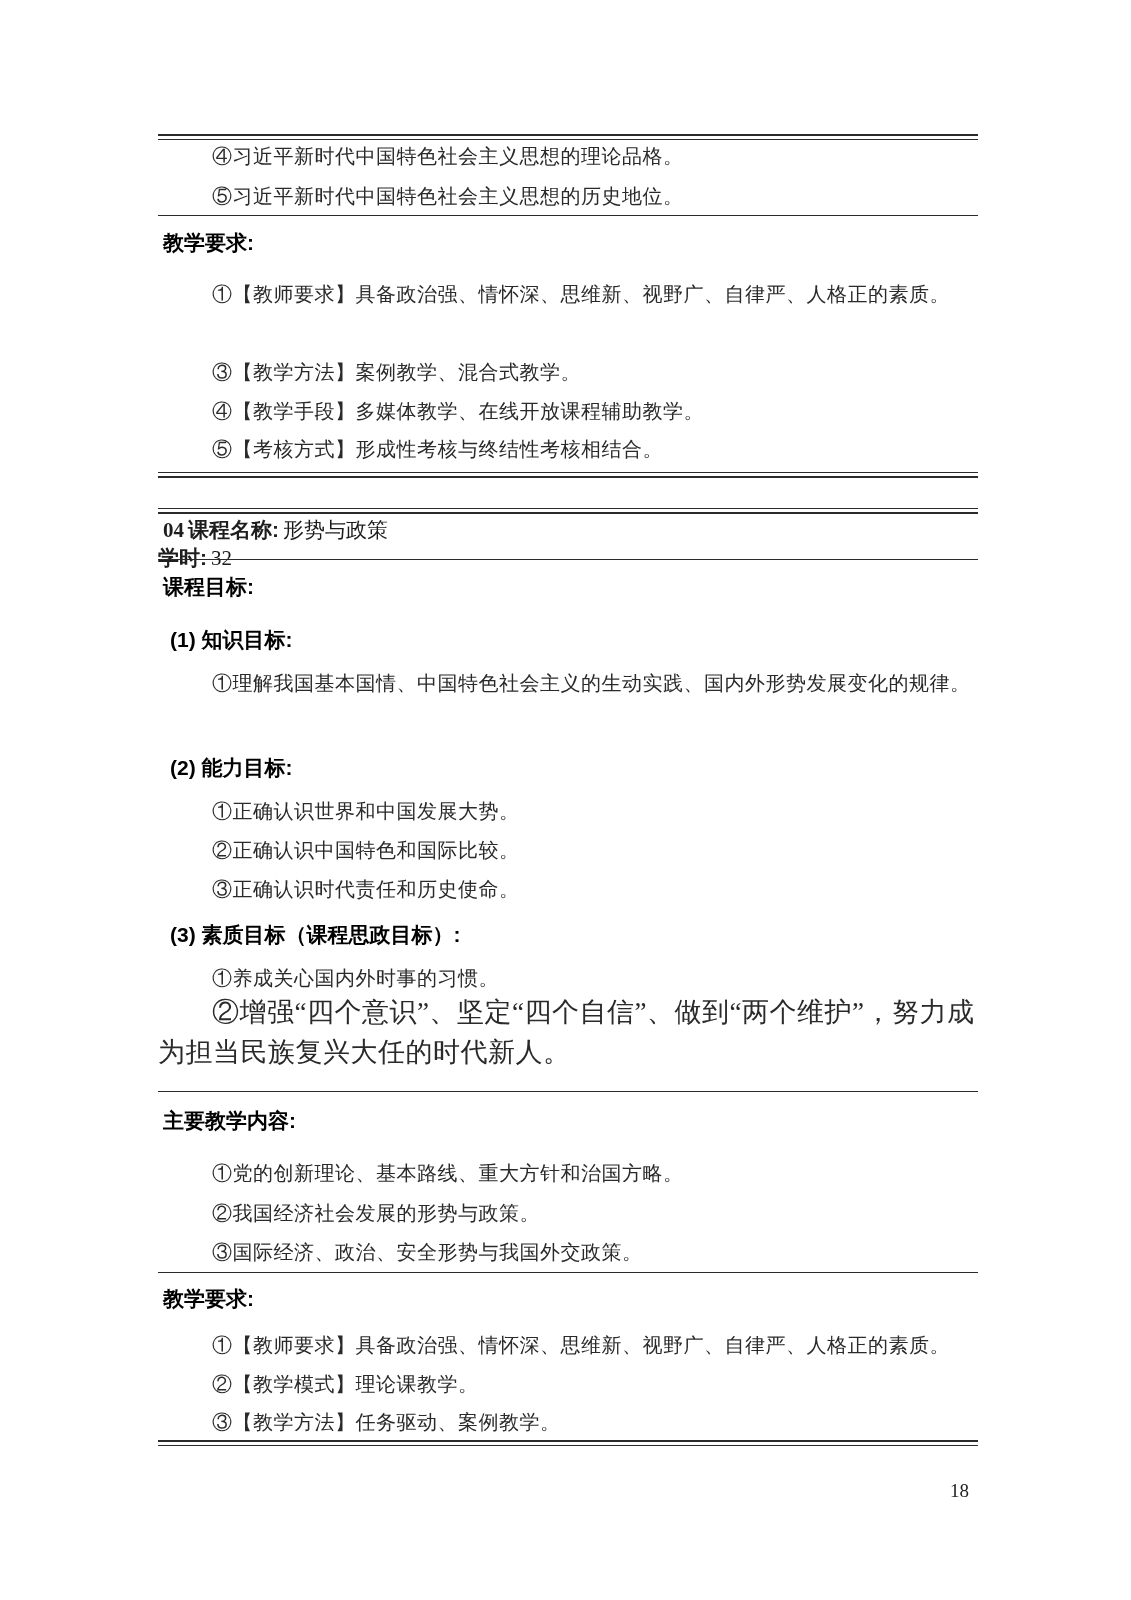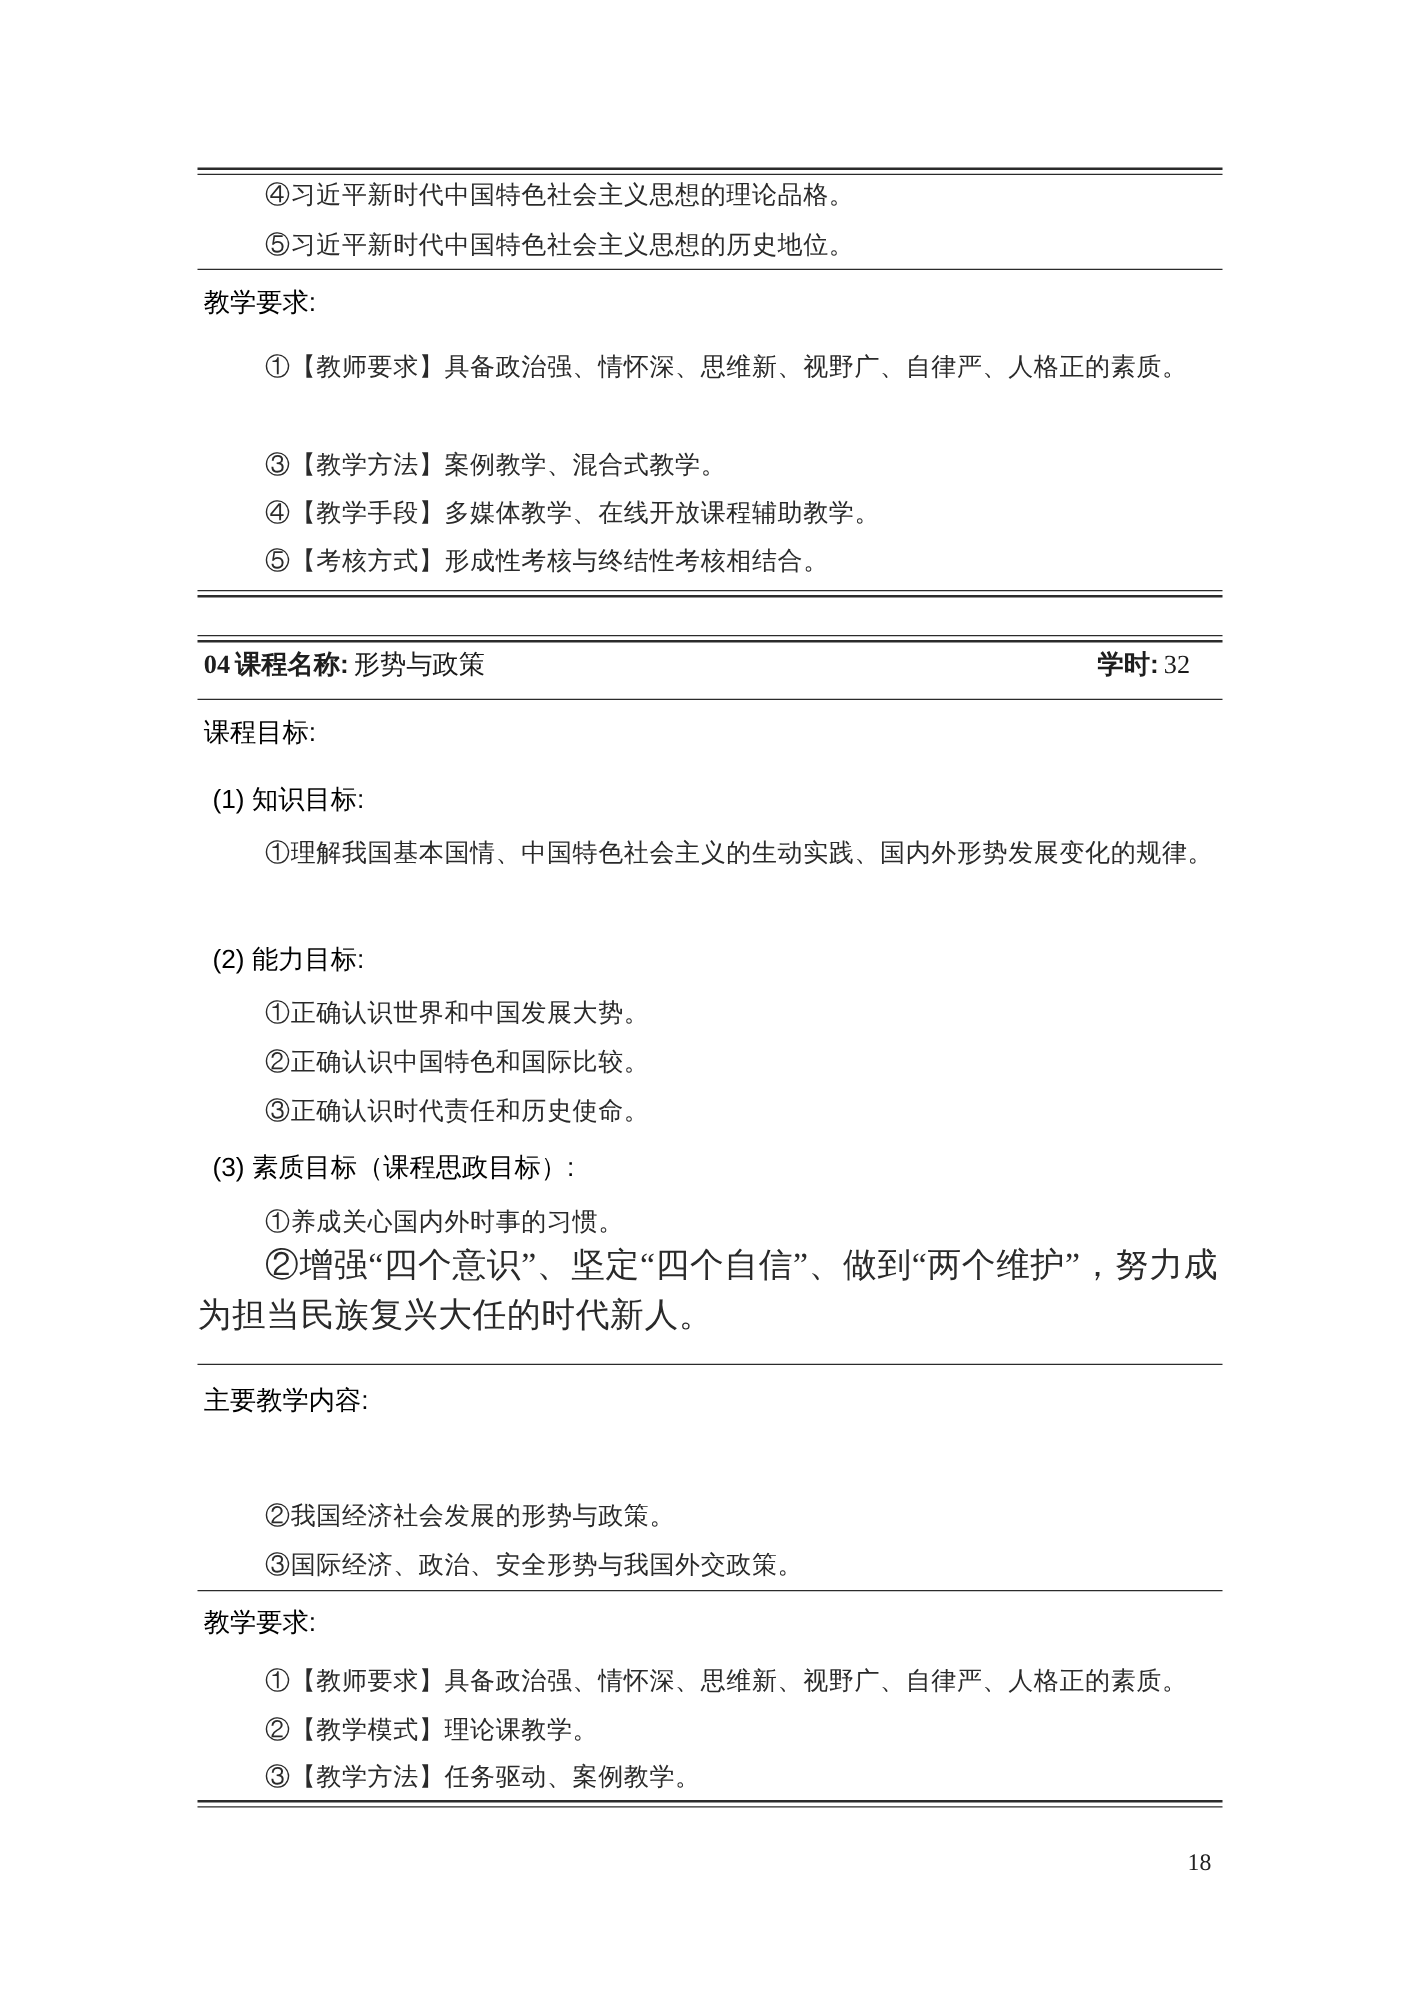--- a/index.html
+++ b/index.html
@@ -28,21 +28,21 @@
     font-size: 20px;
     line-height: 26px;
     letter-spacing: 0.5px;
     color: #2a2a2a;
     white-space: nowrap;
   }
   .heading {
     position: absolute;
     left: 163px;
     font-family: "Liberation Sans", "DejaVu Sans", sans-serif;
-    font-weight: 400;
+    font-weight: 700;
     font-size: 21px;
     line-height: 26px;
     color: #000;
     white-space: nowrap;
   }
   .sub-heading { left: 170px; }
   .wrap-para {
     position: absolute;
     left: 158px;
     width: 820px;
@@ -53,23 +53,23 @@
     color: #2a2a2a;
   }
   .course-header {
     position: absolute;
     left: 158px;
     width: 820px;
     top: 516px;
     height: 30px;
     display: flex;
     justify-content: space-between;
-    align-items: center;
     padding: 0;
     box-sizing: border-box;
+    flex-direction: column;
   }
   .course-header .left-part { padding-left: 5px; white-space: nowrap; }
   .course-header .right-part { padding-right: 26px; white-space: nowrap; }
   .hdr-num {
     font-family: "Liberation Serif", "DejaVu Serif", serif;
     font-weight: 700; font-size: 21px;
   }
   .hdr-label {
     font-family: "Liberation Sans", "DejaVu Sans", sans-serif;
     font-weight: 700; font-size: 21px;
@@ -137,20 +137,21 @@
   <div class="body-line" style="top:837px">②正确认识中国特色和国际比较。</div>
   <div class="body-line" style="top:876px">③正确认识时代责任和历史使命。</div>
 
   <div class="heading sub-heading" style="top:922px">(3) 素质目标（课程思政目标）:</div>
   <div class="body-line" style="top:965px">①养成关心国内外时事的习惯。</div>
   <div class="wrap-para" style="top:992px">②增强“四个意识”、坚定“四个自信”、做到“两个维护”，努力成为担当民族复兴大任的时代新人。</div>
 
   <div class="rule rule-single" style="top:1091px"></div>
 
   <div class="heading" style="top:1108px">主要教学内容:</div>
+  <div class="body-line" style="top:1160px">①党的创新理论、基本路线、重大方针和治国方略。</div>
   <div class="body-line" style="top:1200px">②我国经济社会发展的形势与政策。</div>
   <div class="body-line" style="top:1239px">③国际经济、政治、安全形势与我国外交政策。</div>
 
   <div class="rule rule-single" style="top:1272px"></div>
 
   <div class="heading" style="top:1286px">教学要求:</div>
   <div class="body-line" style="top:1332px">①【教师要求】具备政治强、情怀深、思维新、视野广、自律严、人格正的素质。</div>
   <div class="body-line" style="top:1371px">②【教学模式】理论课教学。</div>
   <div class="body-line" style="top:1409px">③【教学方法】任务驱动、案例教学。</div>
 

